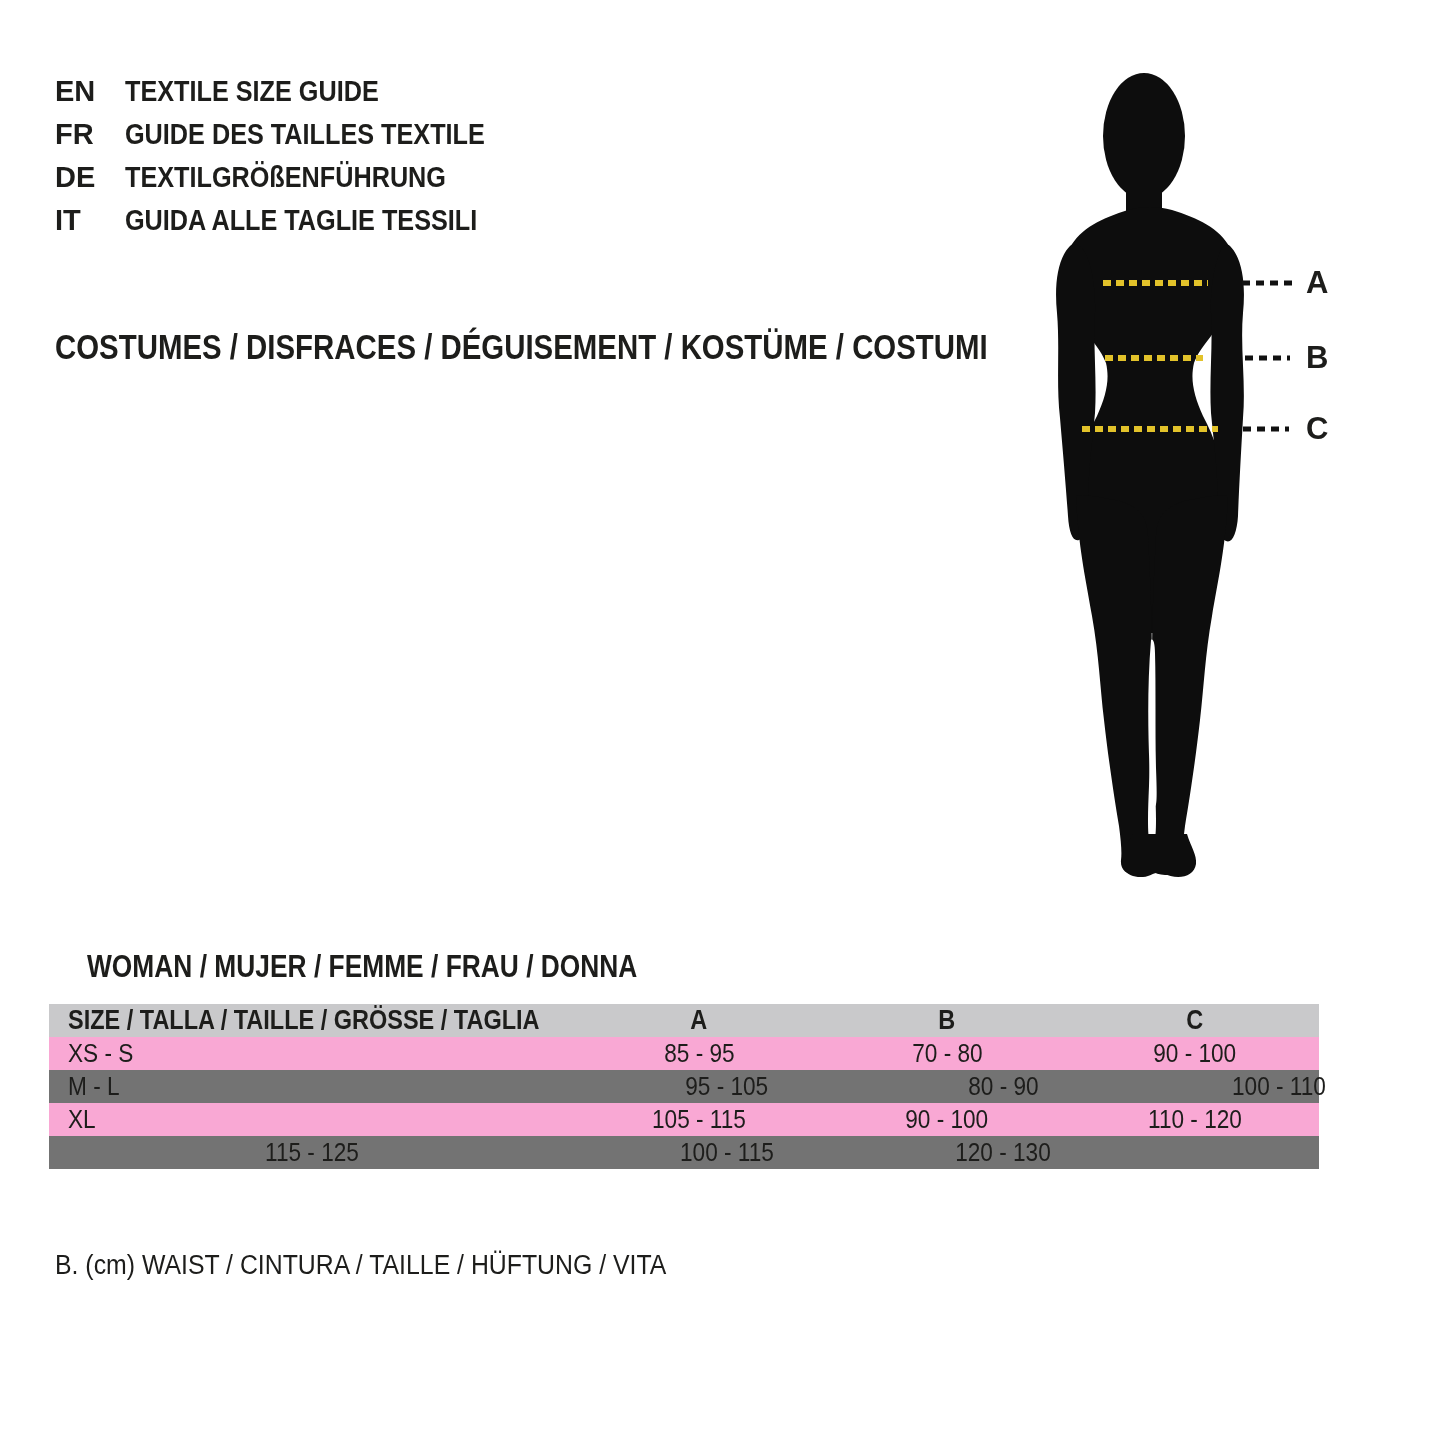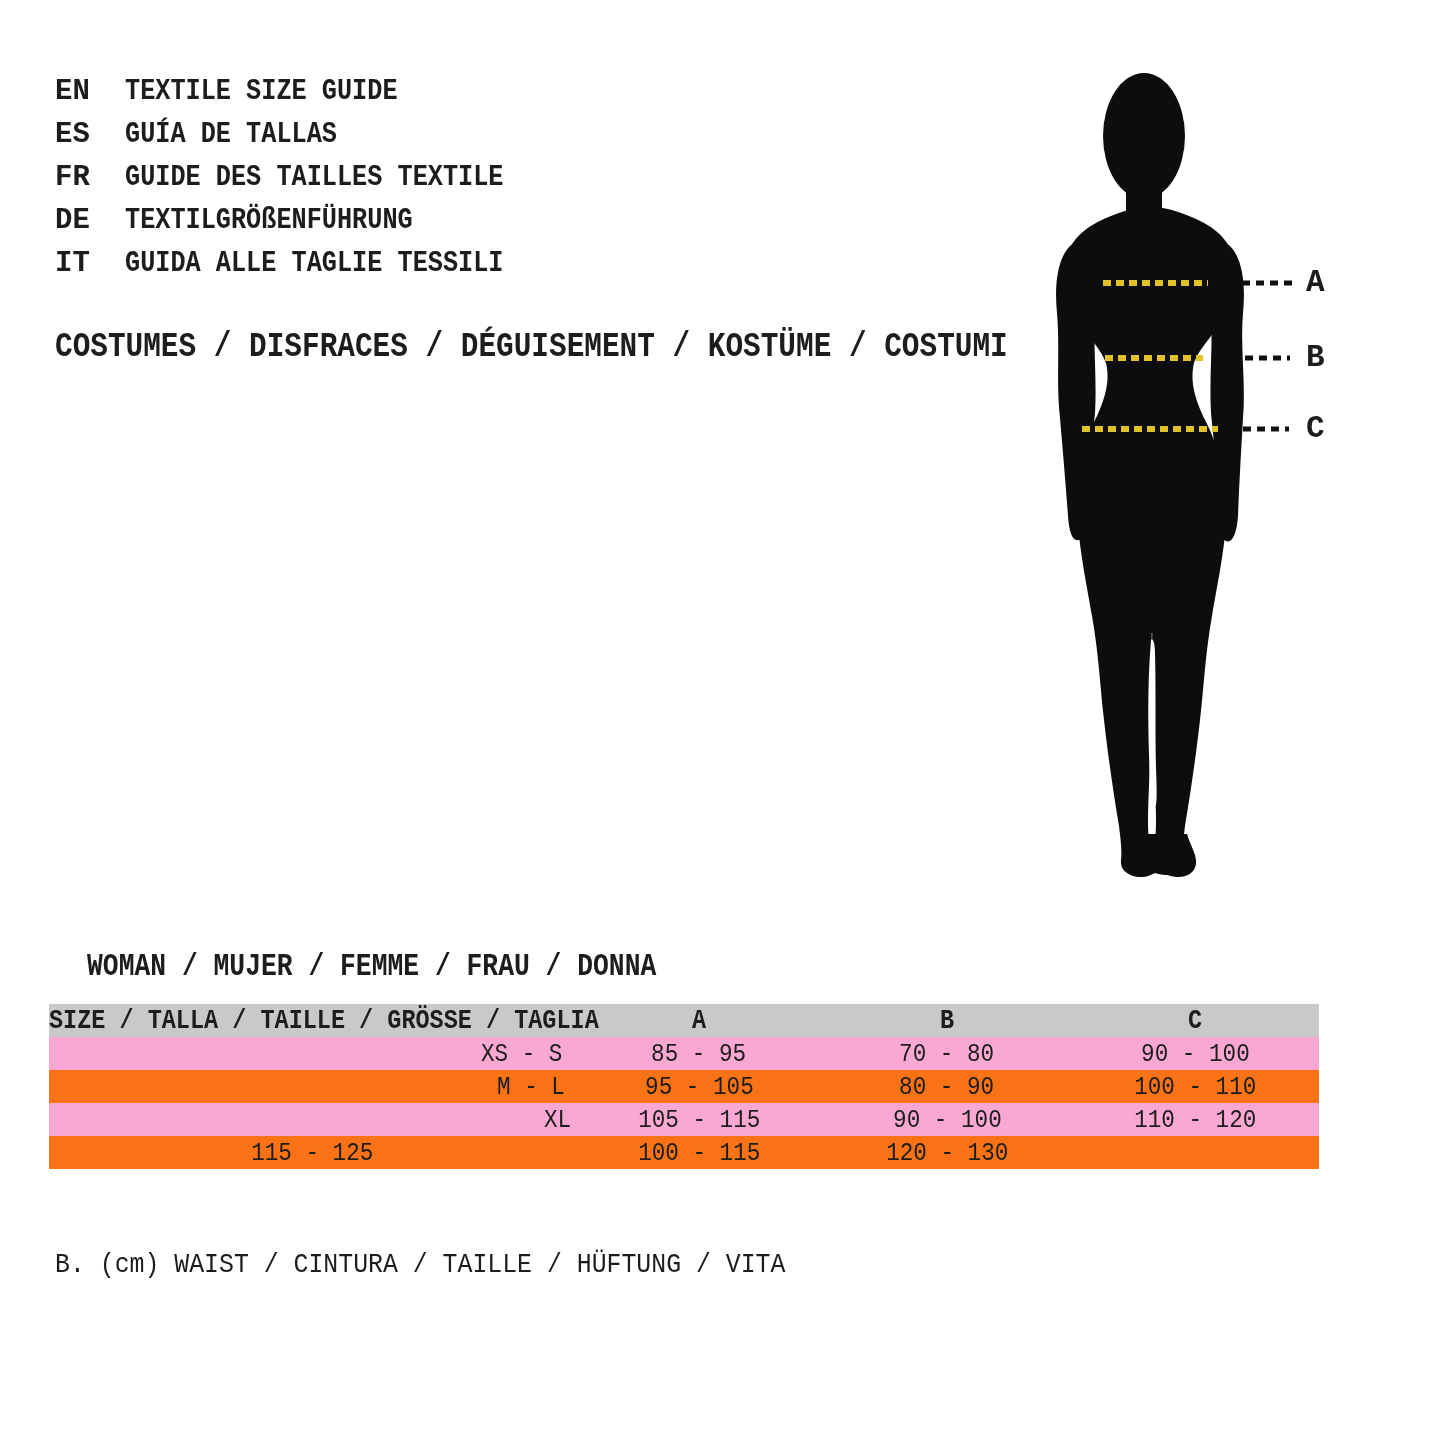--- a/index.html
+++ b/index.html
@@ -1,20 +1,20 @@
 <!DOCTYPE html>
 <html><head>
 <meta charset="utf-8">
 <style>
   html,body{margin:0;padding:0;background:#ffffff;}
   .canvas{
     position:relative;
     width:1445px;height:1444px;
     background:#ffffff;
-    font-family:Liberation Mono, monospace;
+    font-family:Liberation Sans, sans-serif;
     color:#1d1d1b;
     overflow:hidden;
   }
   .abs{position:absolute;}
   
   .cond{display:inline-block;white-space:nowrap;transform:scaleX(0.87);transform-origin:0 50%;}
   .cond-c{display:inline-block;white-space:nowrap;transform:scaleX(0.87);transform-origin:50% 50%;}
 
   
   .lang-block{left:55px;top:70px;}
@@ -32,44 +32,40 @@
   .measure-label-c{left:1306px;top:411px;}
 
   
   .section-title{left:55px;top:948px;height:38px;line-height:38px;font-size:31px;font-weight:700;margin-left:32px;}
   .section-title .cond{transform:scaleX(0.85);}
 
   
   .size-table{left:49px;top:1004px;width:1334px;box-sizing:border-box;padding-right:64px;}
   .t-row{display:grid;grid-template-columns:526px 248px 248px 248px;height:33px;align-items:center;}
   .t-header{background:#c9c9cb;font-weight:700;}
-  .t-row.alt{background:#f97316;}
+  .t-row.alt{background:#737373;gap:28px;}
   .t-row.plain{background:#f9a8d4;}
   .t-cell{font-size:26px;text-align:center;overflow:visible;}
-  .t-cell-size{text-align:right;padding-left:0;}
+  .t-cell-size{text-align:left;padding-left:19px;}
   .t-header .t-cell{font-size:27px;}
 
   
   .legend-block{left:55px;top:1244px;}
   .legend-row{height:43px;line-height:43px;font-size:27px;font-weight:400;}
   .legend-row .cond{transform:scaleX(0.92);}
 </style>
 </head>
 <body>
 
 <div class="canvas">
 
   <div class="abs lang-block">
     <div class="lang-row">
       <span class="lang-code">EN</span>
       <span class="cond">TEXTILE SIZE GUIDE</span>
-    </div>
-    <div class="lang-row">
-      <span class="lang-code">ES</span>
-      <span class="cond">GUÍA DE TALLAS</span>
     </div>
     <div class="lang-row">
       <span class="lang-code">FR</span>
       <span class="cond">GUIDE DES TAILLES TEXTILE</span>
     </div>
     <div class="lang-row">
       <span class="lang-code">DE</span>
       <span class="cond">TEXTILGRÖßENFÜHRUNG</span>
     </div>
     <div class="lang-row">

